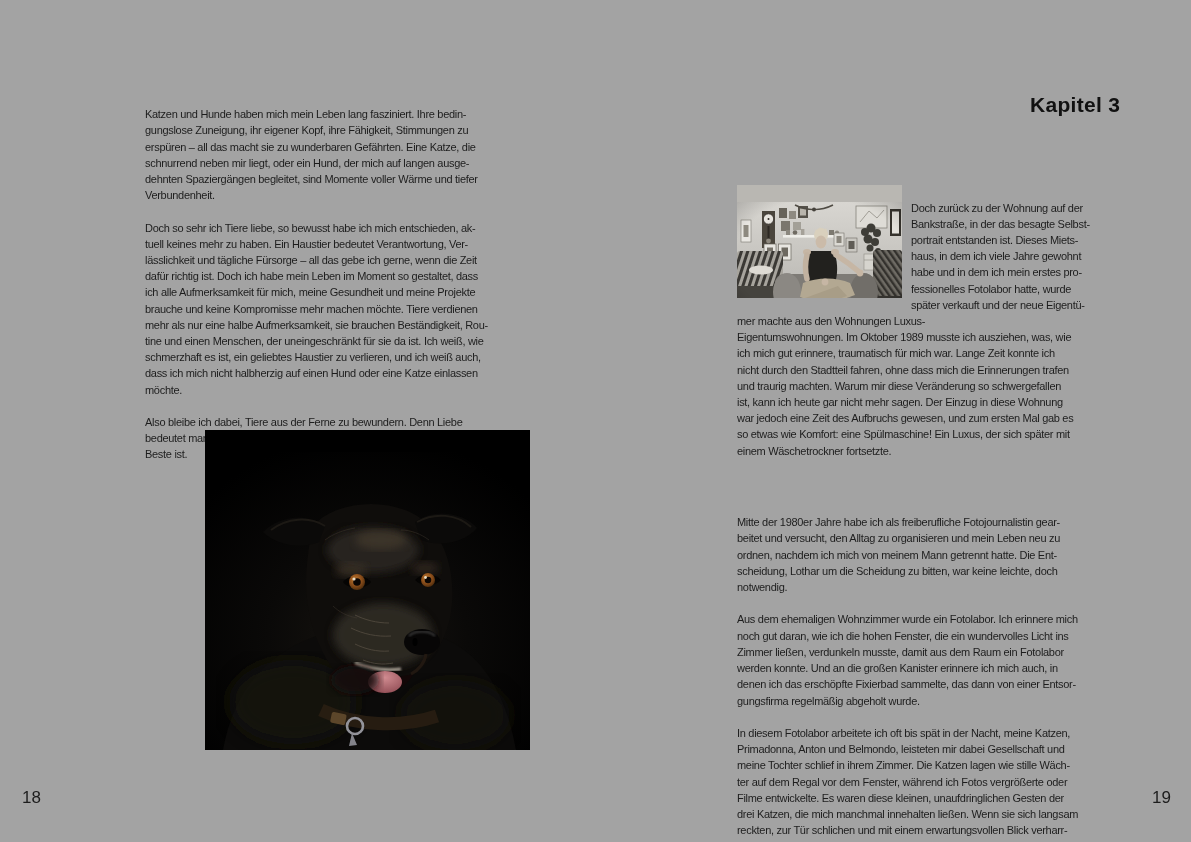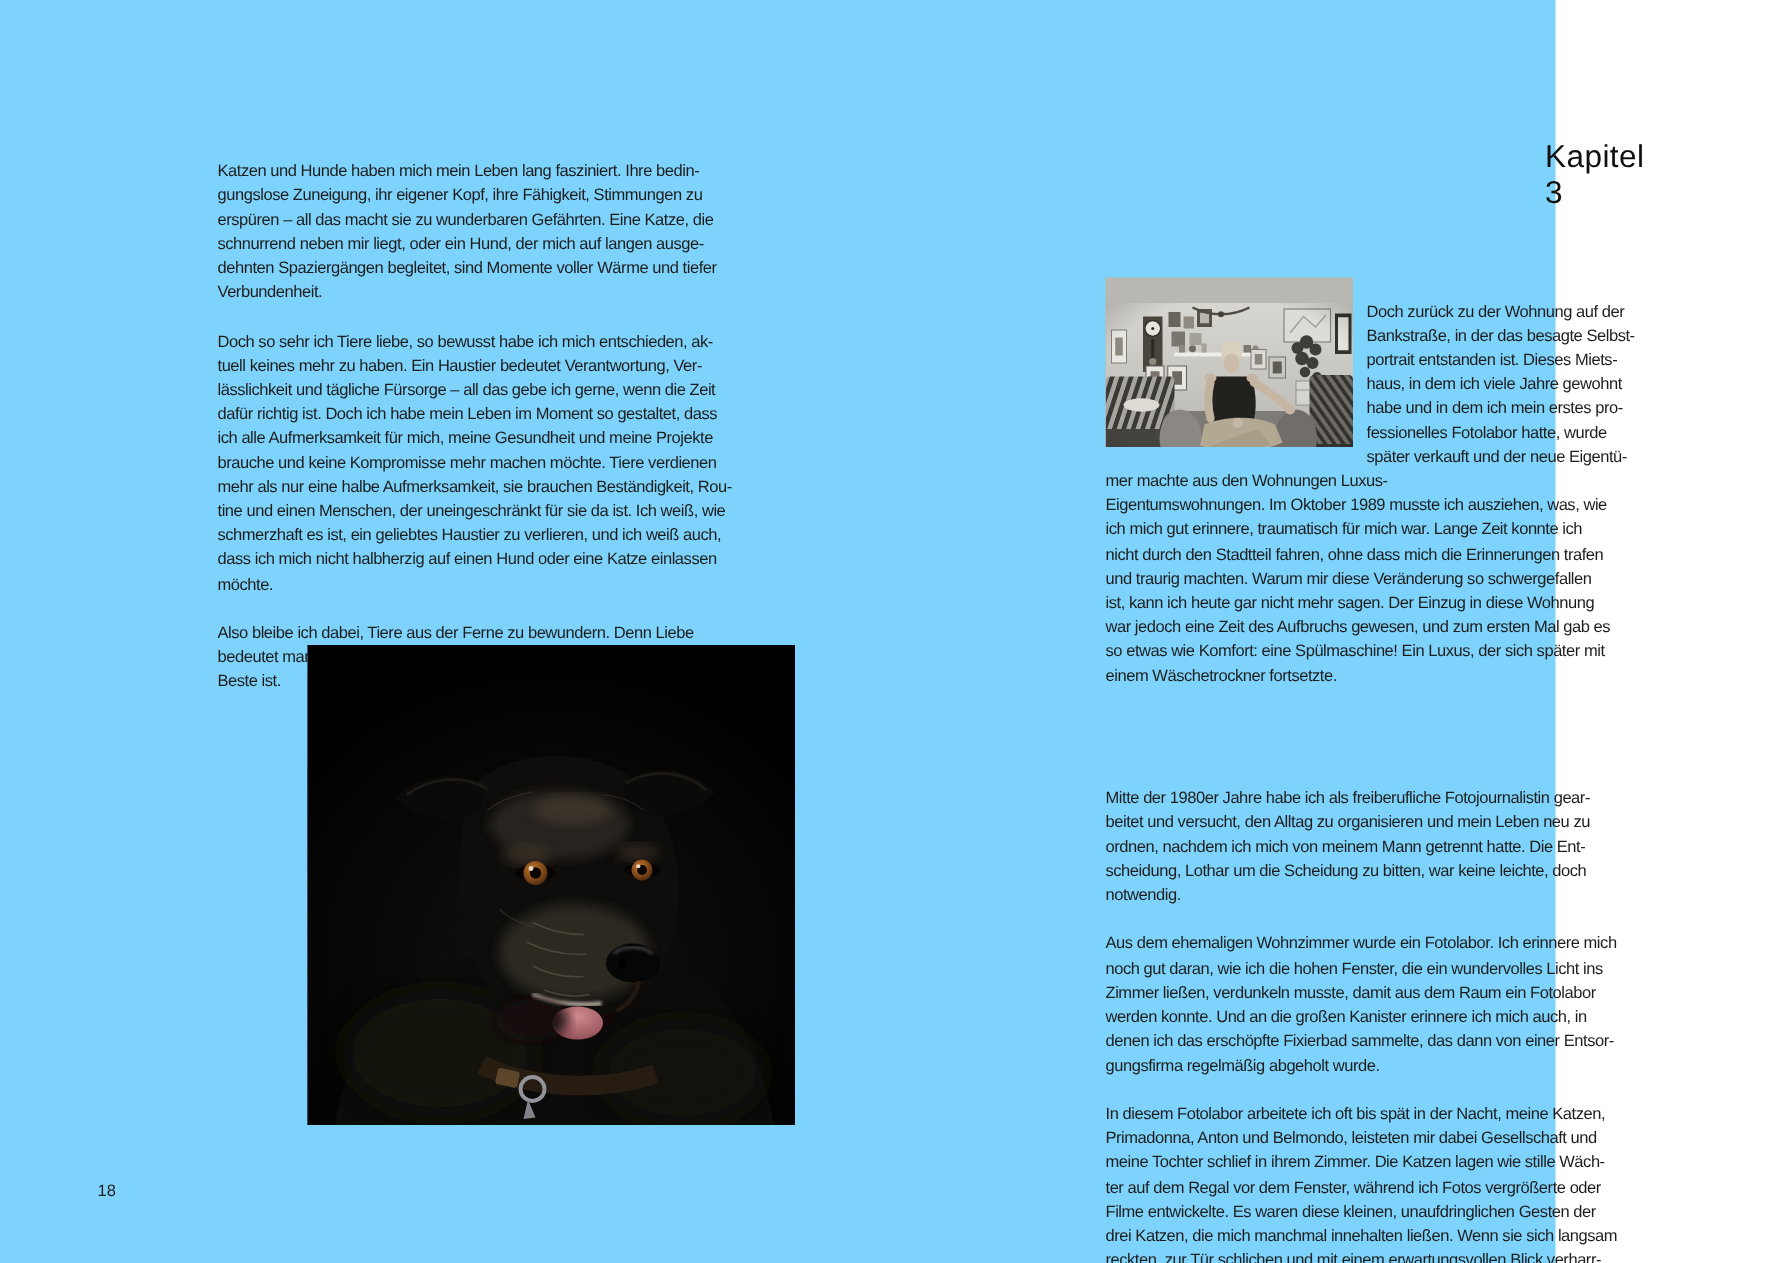--- a/index.html
+++ b/index.html
@@ -3,21 +3,21 @@
 <meta charset="utf-8">
 <style>
   * { margin: 0; padding: 0; box-sizing: border-box; }
   html, body { background: #ffffff; }
   body {
     width: 1191px; height: 842px;
     font-family: "Liberation Sans", sans-serif;
     color: #1d1d1d;
     overflow: hidden;
   }
-  .spread { position: relative; width: 1037px; height: 842px; background: #7dd3fc; }
+  .spread { position: relative; width: 1191px; height: 842px; background: #a3a3a3; }
 
   .body-text {
     font-size: 11px;
     line-height: 16.2px;
     letter-spacing: -0.3px;
     white-space: pre-line;
     color: #1d1d1d;
   }
   .body-text p { margin: 0; white-space: pre-line; }
 
@@ -25,34 +25,34 @@
   .left-text-block {
     position: absolute; left: 145px; top: 90px; width: 410px;
   }
   .dog-photo {
     position: absolute; left: 205px; top: 430px;
     width: 325px; height: 320px; background: #000;
     overflow: hidden;
   }
   .dog-photo svg { display: block; width: 100%; height: 100%; }
 
-  .page-number { position: absolute; font-size: 11px; letter-spacing: 0; color: #1d1d1d; margin-left: 43px; }
+  .page-number { position: absolute; font-size: 17px; letter-spacing: 0; color: #1d1d1d; }
   .page-number.left  { left: 22px;  top: 788px; }
   .page-number.right { left: 1152px; top: 788px; }
 
   
   .chapter-heading {
     position: absolute; left: 1030px; top: 93px;
     font-size: 21px; letter-spacing: 0.3px; color: #111;
-    font-weight: 400;
+    font-weight: 700;
   }
   .right-text-block {
     position: absolute; left: 737px; top: 151px; width: 430px;
   }
-  .right-text-block .gap-above { margin-top: 33px; }
+  .right-text-block .gap-above { margin-top: 23px; }
 
   .room-photo {
     float: left;
     width: 165px; height: 113px;
     margin: 2px 9px 14px 0;
     background: #b9b7b2;
     overflow: hidden;
   }
   .room-photo svg { display: block; width: 100%; height: 100%; }
 </style>

